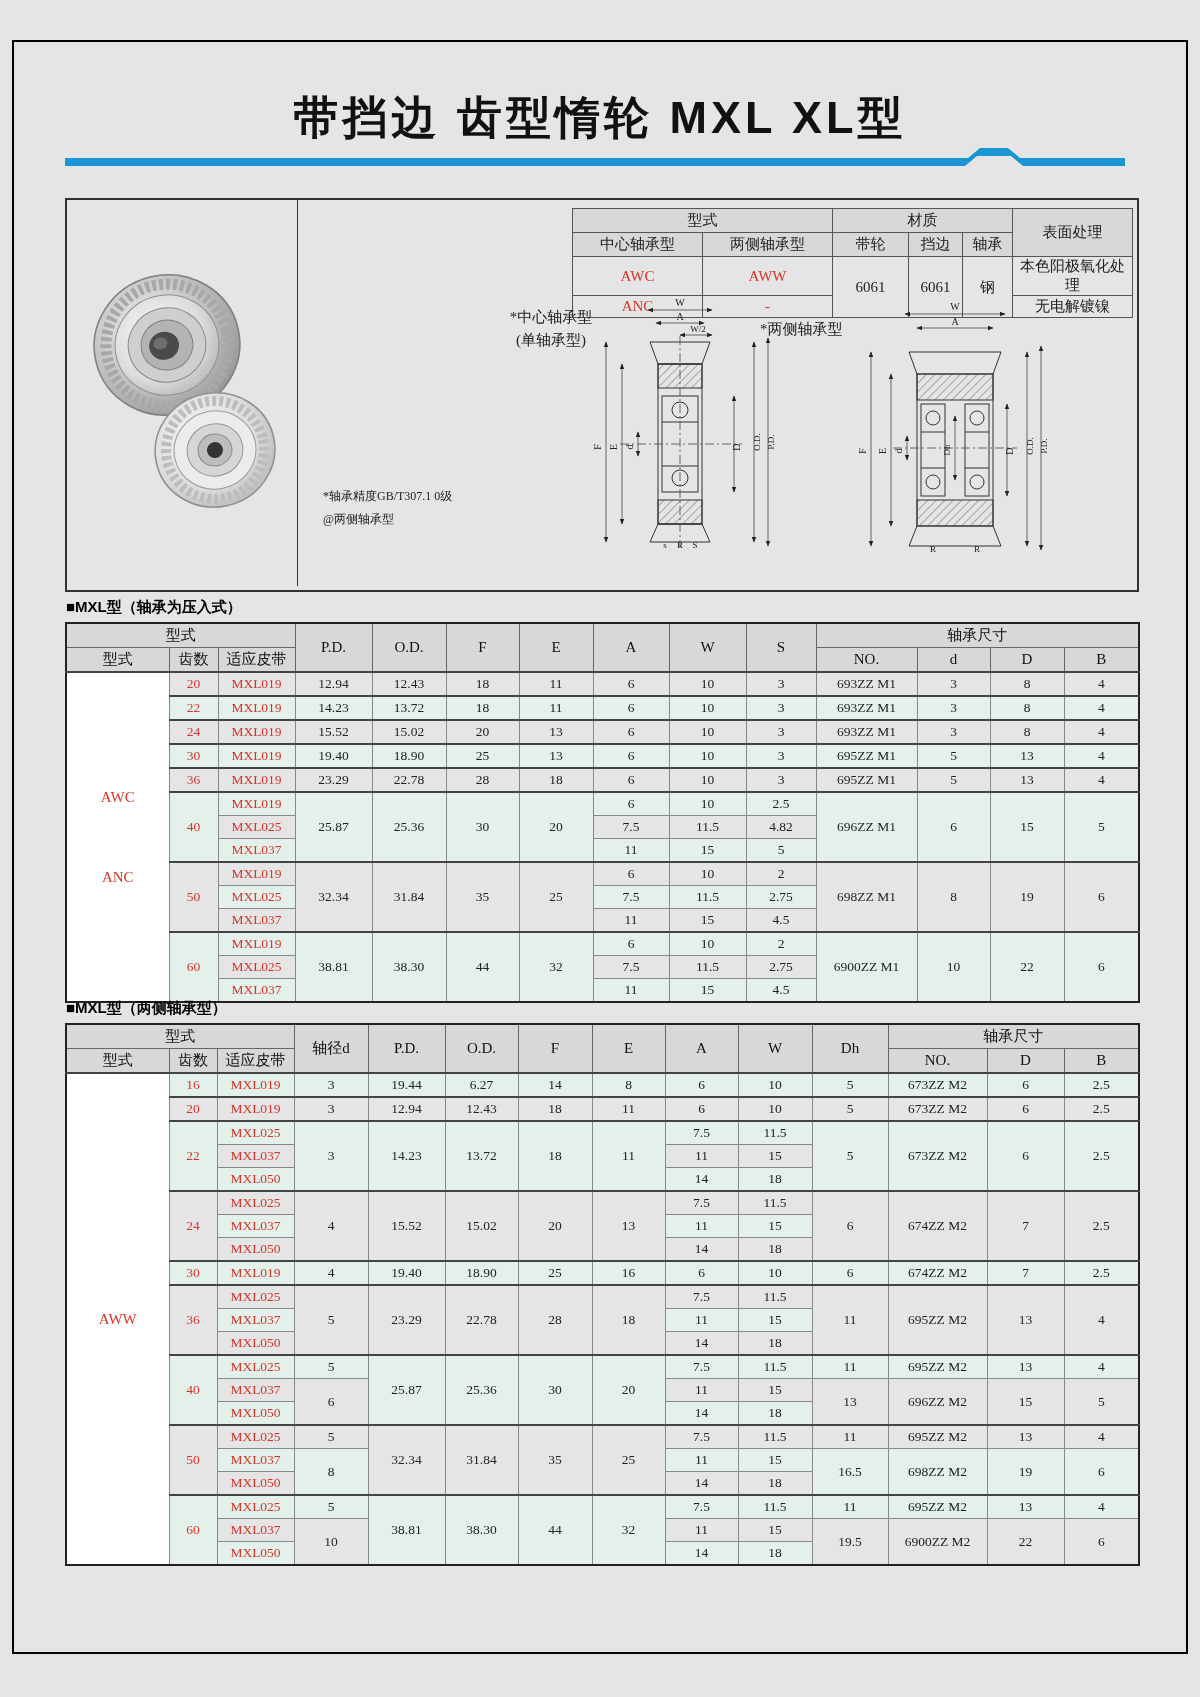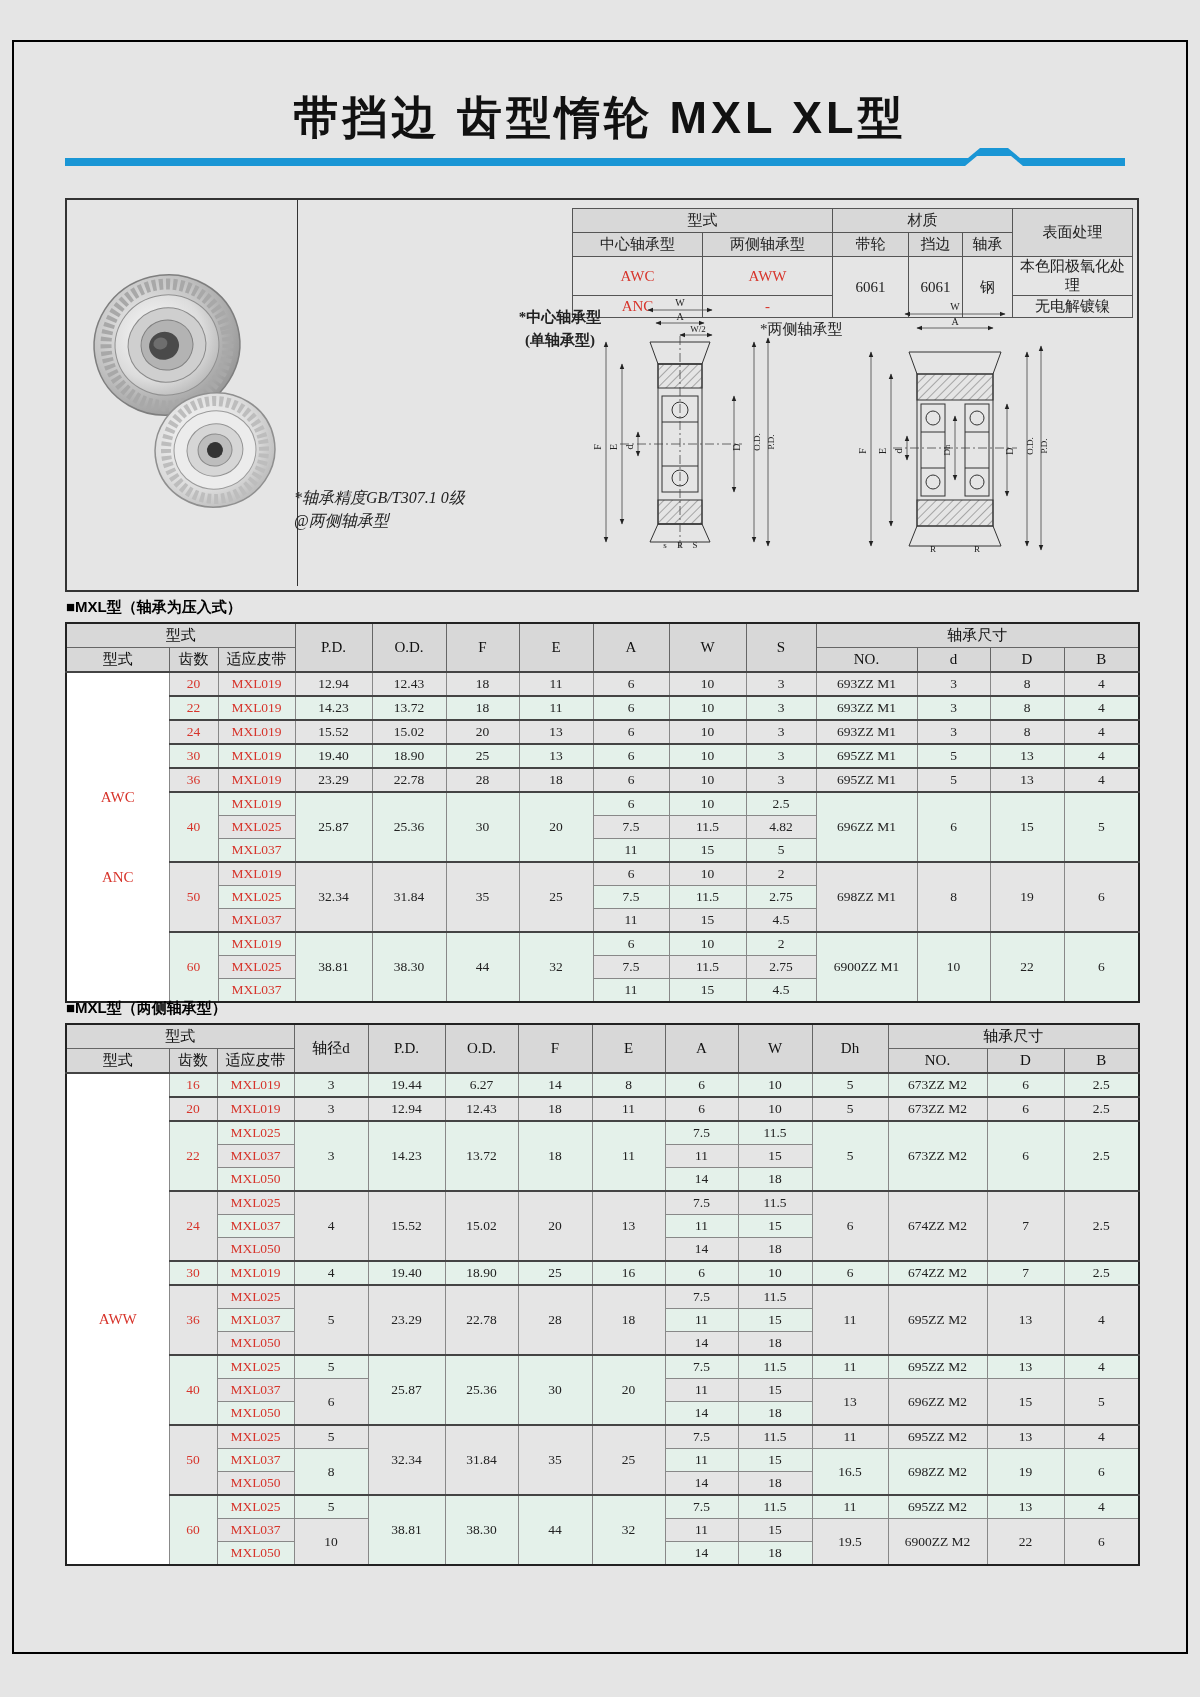--- a/index.html
+++ b/index.html
@@ -15,23 +15,23 @@
   
   .topbox{position:absolute;left:65px;top:198px;width:1070px;height:390px;border:2px solid #333;}
   .photocell{position:absolute;left:0;top:0;width:230px;height:386px;border-right:1.5px solid #333;overflow:hidden;}
   .spec{position:absolute;left:505px;top:8px;border-collapse:collapse;table-layout:fixed;
         text-align:center;font-size:15px;}
   .spec th,.spec td{border:1px solid #555;padding:0;}
   .spec th{background:var(--gray);font-weight:normal;height:23px;}
   .spec td{height:21px;}
   .spec .red{color:var(--red);}
   .dlabel{position:absolute;font-size:15px;color:#222;}
-  .l1{left:428px;top:106px;width:130px;text-align:center;line-height:1.55;font-weight:bold;}
+  .l1{left:419px;top:106px;width:130px;text-align:center;line-height:1.55;}
   .l2{left:693px;top:120px;}
-  .note{position:absolute;left:227px;font-size:16px;color:#222;font-style:italic;}
+  .note{position:absolute;left:256px;font-size:12px;color:#222;}
   .n1{top:288px;}
   .n2{top:311px;}
   .diag{position:absolute;}
   .diag-center{left:495px;top:96px;}
   .diag-side{left:738px;top:100px;}
   .diag text{font-family:"Liberation Serif",serif;fill:#222;}
 
   
   .sec{position:absolute;left:66px;margin:0;font-family:"Liberation Sans",sans-serif;
        font-weight:bold;font-size:15px;color:#000;}

